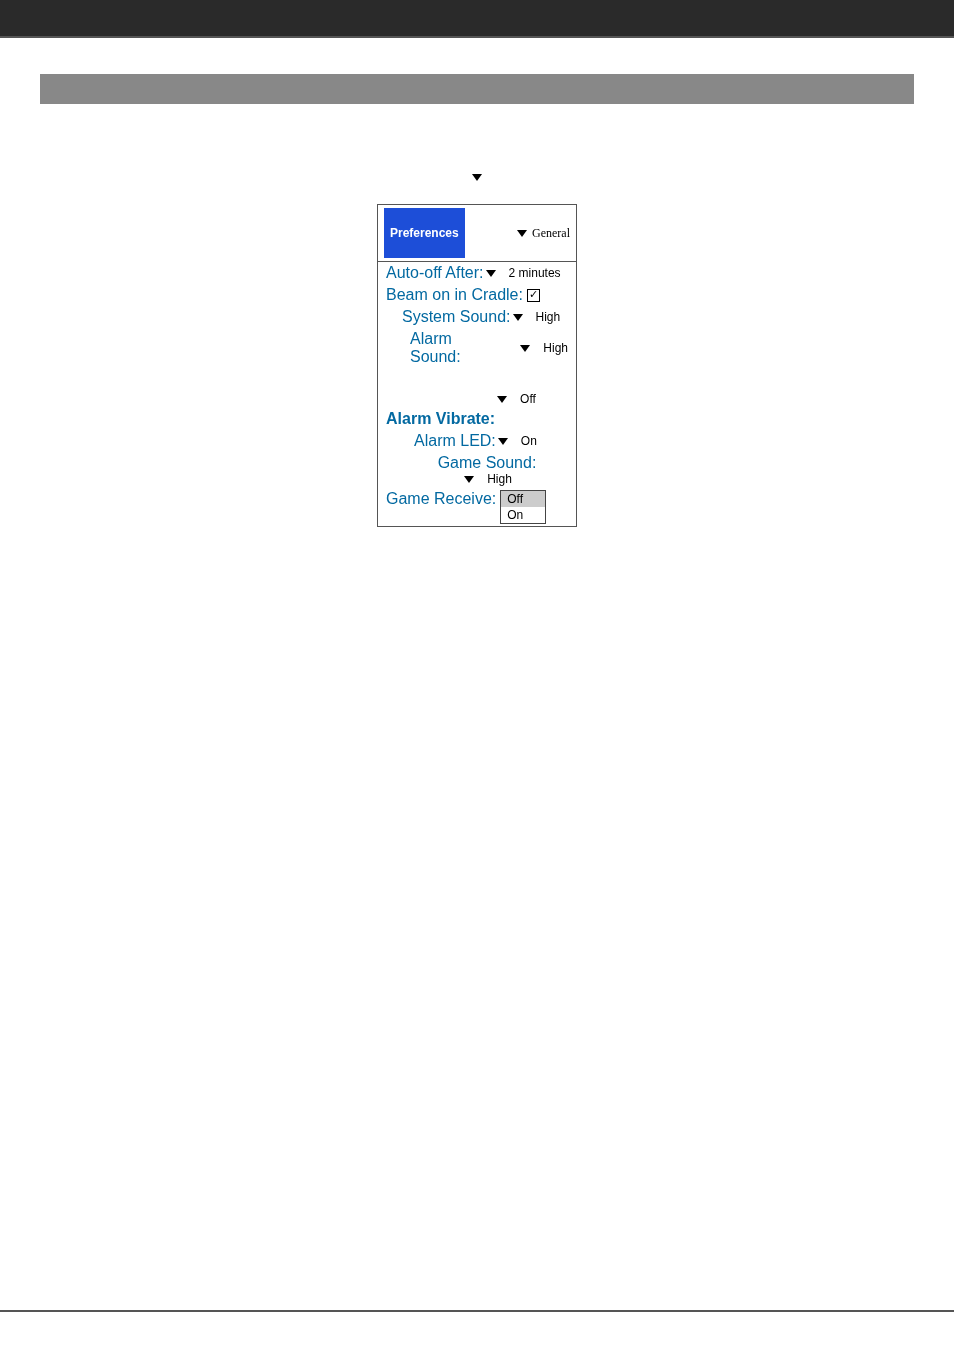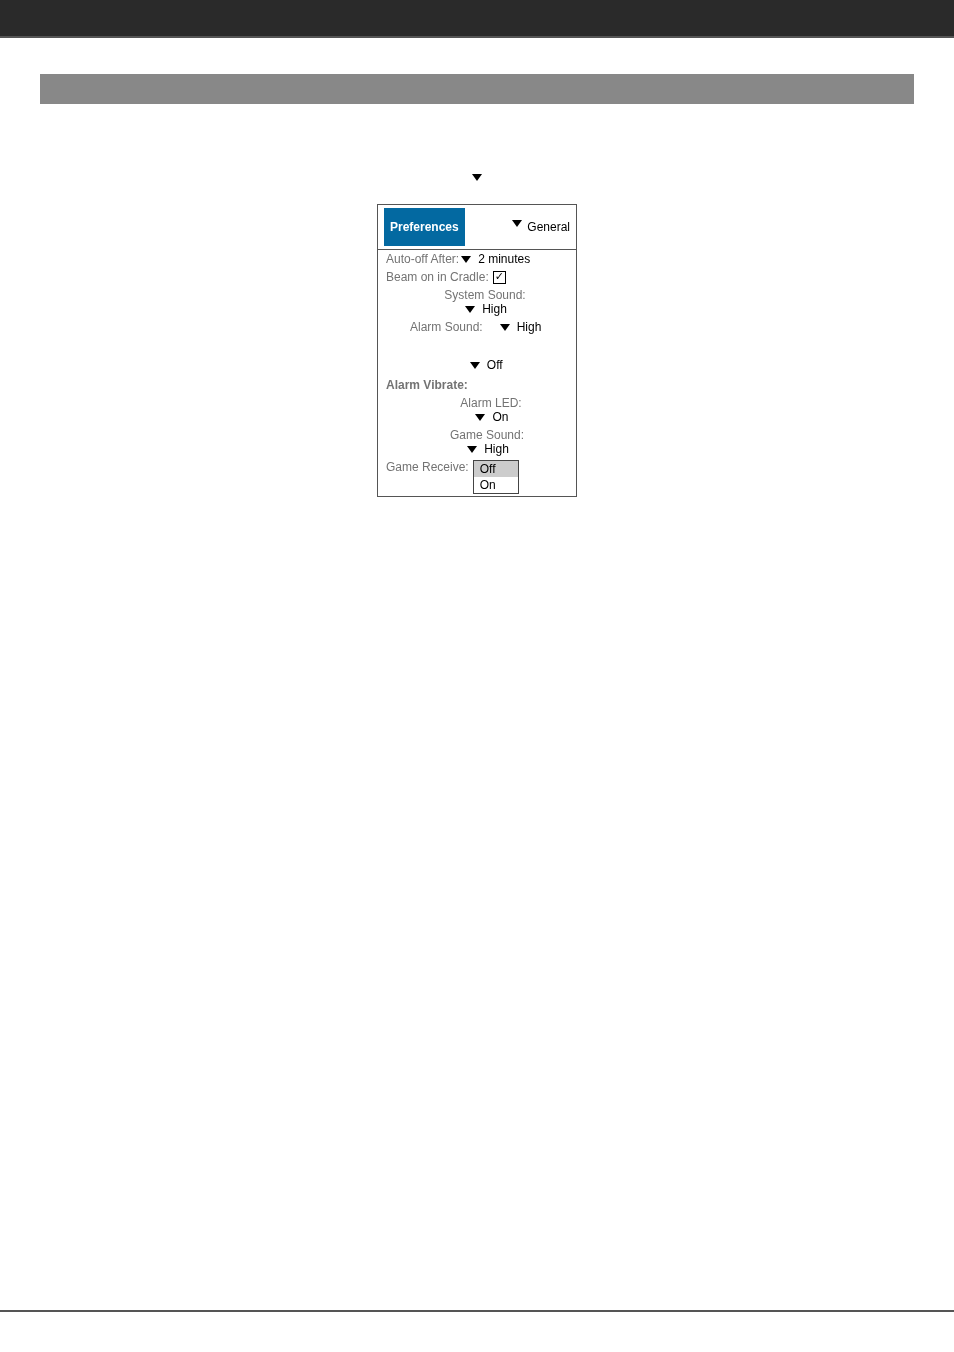--- a/index.html
+++ b/index.html
@@ -82,56 +82,57 @@
 
     .pref-header {
       display: flex;
       align-items: center;
       justify-content: space-between;
       padding: 3px 6px;
       border-bottom: 1px solid #555555;
     }
 
     .pref-title {
-      background: #0369a1;
+      background: #1d4ed8;
       color: #ffffff;
-      padding: 12px 6px;
+      padding: 18px 6px;
       font-size: 12px;
       font-weight: bold;
     }
 
     .pref-category {
       font-size: 12px;
       color: #000000;
       display: flex;
-      align-items: flex-start;
+      align-items: center;
       gap: 3px;
+      font-family: Liberation Serif, serif;
     }
 
     .pref-row {
       display: flex;
       align-items: center;
       padding: 2px 8px;
       font-size: 12px;
     }
 
     .pref-label {
-      font-size: 12px;
-      color: #737373;
+      font-size: 16px;
+      color: #0369a1;
     }
 
     .pref-label-bold {
       font-weight: bold;
       margin-top: 40px;
     }
 
     .pref-value {
       font-size: 12px;
       color: #000000;
-      margin-left: 3px;
+      margin-left: 9px;
     }
 
     .pref-dropdown-trigger {
       display: inline-flex;
       align-items: center;
       gap: 2px;
       cursor: pointer;
     }
 
     .checkbox-icon {
@@ -232,21 +233,21 @@
         <span class="chevron-down"></span>
         <span class="pref-value">2 minutes</span>
       </span>
     </div>
 
     <div class="pref-row">
       <span class="pref-label">Beam on in Cradle:</span>
       <span class="checkbox-icon"></span>
     </div>
 
-    <div class="pref-row" style="padding-left: 24px; flex-direction: column;">
+    <div class="pref-row" style="padding-left: 24px;">
       <span class="pref-label">System Sound:</span>
       <span class="pref-dropdown-trigger">
         <span class="chevron-down"></span>
         <span class="pref-value">High</span>
       </span>
     </div>
 
     <div class="pref-row" style="padding-left: 32px; gap: 15px;">
       <span class="pref-label">Alarm Sound:</span>
       <span class="pref-dropdown-trigger">
@@ -256,21 +257,21 @@
     </div>
 
     <div class="pref-row">
       <span class="pref-label pref-label-bold">Alarm Vibrate:</span>
       <span class="pref-dropdown-trigger">
         <span class="chevron-down"></span>
         <span class="pref-value">Off</span>
       </span>
     </div>
 
-    <div class="pref-row" style="padding-left: 36px; flex-direction: column;">
+    <div class="pref-row" style="padding-left: 36px;">
       <span class="pref-label">Alarm LED:</span>
       <span class="pref-dropdown-trigger">
         <span class="chevron-down"></span>
         <span class="pref-value">On</span>
       </span>
     </div>
 
     <div class="pref-row" style="padding-left: 28px; flex-direction: column;">
       <span class="pref-label">Game Sound:</span>
       <span class="pref-dropdown-trigger">

